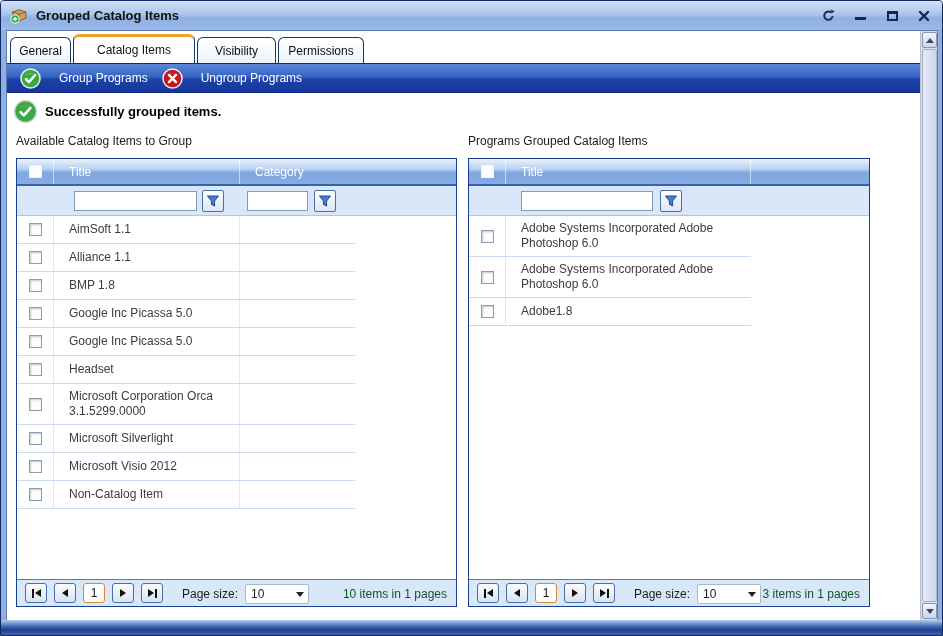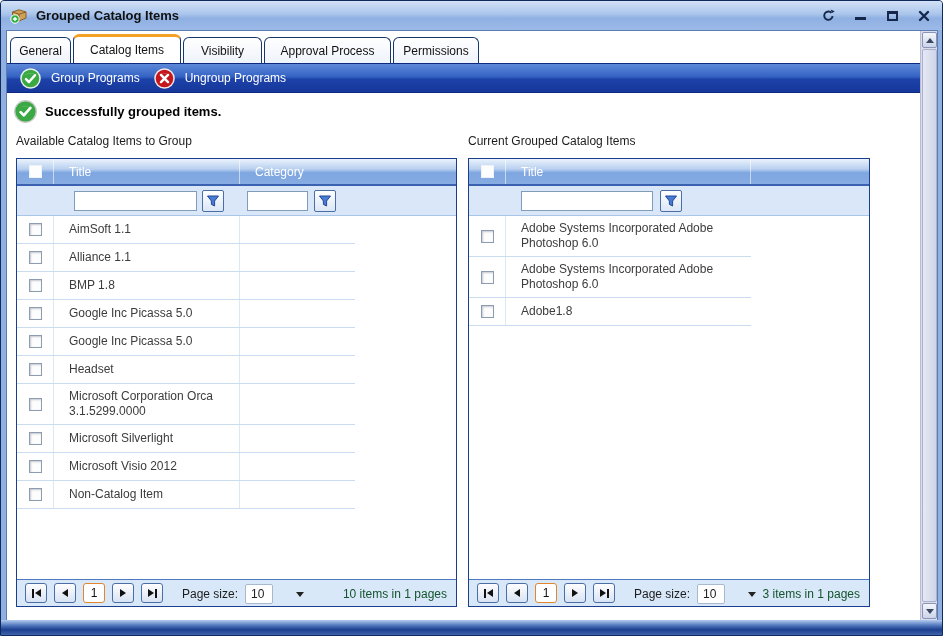--- a/index.html
+++ b/index.html
@@ -36,28 +36,28 @@
               background:linear-gradient(90deg,#e6e9f4,#cfd5e9); border:1px solid #aab1cc; border-radius:2px; }
   .tri-up { width:0; height:0; border-left:4px solid transparent; border-right:4px solid transparent; border-bottom:5px solid #3b4a63; }
   .tri-dn { width:0; height:0; border-left:4px solid transparent; border-right:4px solid transparent; border-top:5px solid #3b4a63; }
 
   
   .tabstrip { position:absolute; left:3px; top:4px; height:28px; display:flex; align-items:flex-end; }
   .tab { height:26px; margin-right:2px; background:linear-gradient(180deg,#ffffff,#eef3fa);
          border:1px solid #17386f; border-bottom:none; border-radius:6px 6px 0 0;
          display:flex; align-items:center; justify-content:center; color:#111; }
   .tab.active { height:29px; background:#fff; border-top:3px solid #f5a127; z-index:3; }
-  .tab.t0{width:61px} .tab.t1{width:108px} .tab.t2{width:79px} .tab.t3{width:127px} .tab.t4{width:86px}
+  .tab.t0{width:61px} .tab.t1{width:122px} .tab.t2{width:79px} .tab.t3{width:127px} .tab.t4{width:86px}
 
   
   .toolbar { position:absolute; left:0; top:32px; width:915px; height:30px;
              background:linear-gradient(180deg,#5d88d8 0%,#3563c4 45%,#1c41a8 55%,#16379b 100%);
              border-top:1px solid #0e2a80; border-bottom:1px solid #0e2a80;
              display:flex; align-items:center; }
-  .tb-btn { display:flex; align-items:center; gap:10px; color:#fff; margin-left:14px; }
+  .tb-btn { display:flex; align-items:center; gap:18px; color:#fff; margin-left:14px; }
   .tb-btn:first-child { margin-left:13px; }
 
   
   .status { position:absolute; left:7px; top:69px; display:flex; align-items:center; gap:8px; }
   .status .msg { font-weight:bold; font-size:13px; color:#000; }
 
   
   .section-label { position:absolute; top:103px; font-size:12px; color:#1c1c1c; }
   .sl-left { left:9px; } .sl-right { left:461px; }
 
@@ -105,21 +105,21 @@
              background:#d9e8f9; border-top:1px solid #4c79c0; }
   .pg-btns { position:absolute; left:8px; top:3px; display:flex; gap:7px; }
   .pg-btn { width:22px; height:20px; border:1px solid #4a6fa5; border-radius:3px;
             background:linear-gradient(180deg,#fdfdfe,#d9e3f3);
             display:flex; align-items:center; justify-content:center; gap:1px; color:#111; }
   .pg-btn.current { border:1px solid #e0862c; background:#fff; font-size:12px; }
   .p-tri-l { width:0;height:0;border-top:4px solid transparent;border-bottom:4px solid transparent;border-right:6px solid #111; }
   .p-tri-r { width:0;height:0;border-top:4px solid transparent;border-bottom:4px solid transparent;border-left:6px solid #111; }
   .p-bar { width:2px; height:9px; background:#111; }
   .pg-size-label { position:absolute; left:165px; top:7px; color:#1c1c1c; }
-  .pg-size { position:absolute; left:228px; top:4px; width:28px; height:20px; background:#fff;
+  .pg-size { position:absolute; left:228px; top:4px; width:64px; height:20px; background:#fff;
              border:1px solid #aab8cf; border-radius:2px; display:flex; align-items:center;gap:32px; }
   .pg-size .val { flex:1; padding-left:5px; color:#222; }
   .dd-arrow { width:0;height:0;border-left:4px solid transparent;border-right:4px solid transparent;border-top:5px solid #222; margin-right:5px; }
   .pg-summary { position:absolute; right:9px; top:7px; color:#14532d; }
 </style>
 </head>
 <body>
 
 <div class="window">
 
@@ -158,23 +158,20 @@
     <div class="tabstrip">
       <div class="tab t0">
           <span>General</span>
         </div>
       <div class="tab t1 active">
           <span>Catalog Items</span>
         </div>
       <div class="tab t2">
           <span>Visibility</span>
         </div>
-      <div class="tab t3">
-          <span>Approval Process</span>
-        </div>
       <div class="tab t4">
           <span>Permissions</span>
         </div>
     </div>
 
     <div class="toolbar">
       <div class="tb-btn">
         <svg width="21" height="21" viewBox="0 0 22 22">
           <circle cx="11" cy="11" r="10" fill="#3aa943" stroke="#e9f0e6" stroke-width="1.6"></circle>
           <path d="M4 8 a9 5.5 0 0 1 14 0 a11 11 0 0 0 -14 0 Z" fill="#ffffff" opacity="0.35"></path>
@@ -195,21 +192,21 @@
     <div class="status">
       <svg width="23" height="23" viewBox="0 0 22 22">
         <circle cx="11" cy="11" r="10.3" fill="#3aa943" stroke="#c8c8c8" stroke-width="1.3"></circle>
         <path d="M4 8 a9 5.5 0 0 1 14 0 a11 11 0 0 0 -14 0 Z" fill="#ffffff" opacity="0.35"></path>
         <path d="M6.3 11.6 L9.4 14.7 L15.7 7.6" fill="none" stroke="#fff" stroke-width="2.6" stroke-linecap="round" stroke-linejoin="round"></path>
       </svg>
       <span class="msg">Successfully grouped items.</span>
     </div>
 
     <div class="section-label sl-left">Available Catalog Items to Group</div>
-    <div class="section-label sl-right">Current Grouped Catalog Items</div>
+    <div class="section-label sl-right">Programs Grouped Catalog Items</div>
 
     <div class="grid grid-left">
       <div class="g-header">
         <div class="hc hc-check">
             <div class="checkbox on-blue"></div>
           </div>
         <div class="hc hc-title">Title</div>
         <div class="hc hc-cat">Category</div>
       </div>
       <div class="g-filter">

